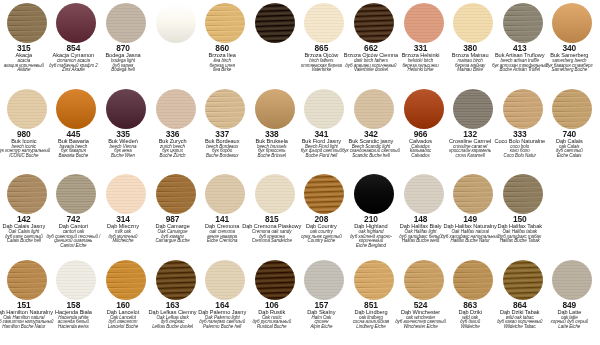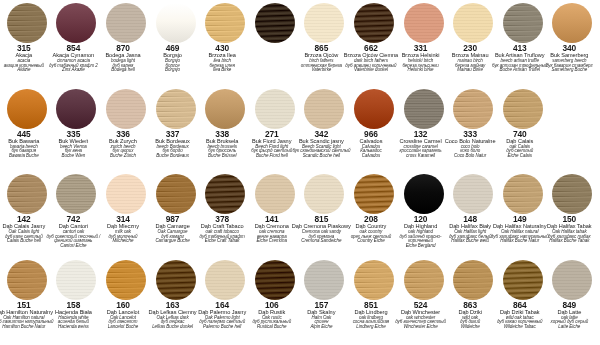--- a/index.html
+++ b/index.html
@@ -102,32 +102,25 @@
         <div class="labels">
           <span class="code">870</span>
           <span class="name-pl">Bodega Jasna</span>
           <span class="name-en">bodega light</span>
           <span class="name-ru">дуб карем</span>
           <span class="name-de">Bodega hell</span>
         </div>
       </div>
       <div class="swatch-cell">
         <div class="disc" style="background: linear-gradient(rgb(255, 255, 255) 0%, rgb(251, 248, 240) 45%, rgb(229, 226, 218) 100%);"></div>
-        <div class="labels">
-          <span class="code">469</span>
-          <span class="name-pl">Borgsjo</span>
-          <span class="name-en">Borgsjo</span>
-          <span class="name-ru">боргсе</span>
-          <span class="name-de">Borgsjo</span>
-        </div>
       </div>
       <div class="swatch-cell">
         <div class="disc" style="background: repeating-linear-gradient(179deg, rgb(221, 182, 115) 0px, rgb(221, 182, 115) 2px, rgb(199, 160, 93) 2.6px, rgb(237, 198, 131) 3.4px, rgb(221, 182, 115) 5px), linear-gradient(rgb(237, 198, 131), rgb(221, 182, 115));"></div>
         <div class="labels">
-          <span class="code">430</span>
+          <span class="code">860</span>
           <span class="name-pl">Brzoza Ilea</span>
           <span class="name-en">ilea birch</span>
           <span class="name-ru">береза илея</span>
           <span class="name-de">Ilea Birke</span>
         </div>
       </div>
       <div class="swatch-cell">
         <div class="disc" style="background: repeating-linear-gradient(178deg, rgb(58, 44, 29) 0px, rgb(74, 60, 45) 1.2px, rgb(58, 44, 29) 2.4px, rgb(18, 4, 0) 3.4px, rgb(58, 44, 29) 5px), linear-gradient(rgb(74, 60, 45), rgb(36, 22, 7));"></div>
       </div>
       <div class="swatch-cell">
@@ -156,21 +149,21 @@
           <span class="code">331</span>
           <span class="name-pl">Brzoza Helsinki</span>
           <span class="name-en">helsinki birch</span>
           <span class="name-ru">береза хельсинки</span>
           <span class="name-de">Helsinki birke</span>
         </div>
       </div>
       <div class="swatch-cell">
         <div class="disc" style="background: repeating-linear-gradient(rgb(242, 220, 174) 0px, rgb(242, 220, 174) 1.5px, rgb(220, 198, 152) 1.7px, rgb(242, 220, 174) 3px), linear-gradient(rgb(255, 236, 190), rgb(242, 220, 174));"></div>
         <div class="labels">
-          <span class="code">230</span>
+          <span class="code">380</span>
           <span class="name-pl">Brzoza Mainau</span>
           <span class="name-en">mainau birch</span>
           <span class="name-ru">береза майнау</span>
           <span class="name-de">Mainau Birke</span>
         </div>
       </div>
       <div class="swatch-cell">
         <div class="disc" style="background: repeating-linear-gradient(179deg, rgb(140, 132, 115) 0px, rgb(140, 132, 115) 2px, rgb(118, 110, 93) 2.6px, rgb(156, 148, 131) 3.4px, rgb(140, 132, 115) 5px), linear-gradient(rgb(156, 148, 131), rgb(140, 132, 115));"></div>
         <div class="labels">
           <span class="code">413</span>
@@ -186,20 +179,30 @@
           <span class="code">340</span>
           <span class="name-pl">Buk Samerberg</span>
           <span class="name-en">samerberg beech</span>
           <span class="name-ru">бук бавария стамберг</span>
           <span class="name-de">Samerberg Buche</span>
         </div>
       </div>
     </div>
     <div class="swatch-row">
       <div class="swatch-cell">
+        <div class="disc" style="background: repeating-linear-gradient(rgb(226, 205, 168) 0px, rgb(226, 205, 168) 1.5px, rgb(204, 183, 146) 1.7px, rgb(226, 205, 168) 3px), linear-gradient(rgb(242, 221, 184), rgb(226, 205, 168));"></div>
+        <div class="labels">
+          <span class="code">980</span>
+          <span class="name-pl">Buk Iconic</span>
+          <span class="name-en">beech iconic</span>
+          <span class="name-ru">бук контур натуральный</span>
+          <span class="name-de">ICONIC Buche</span>
+        </div>
+      </div>
+      <div class="swatch-cell">
         <div class="disc" style="background: linear-gradient(rgb(216, 132, 47) 0%, rgb(200, 116, 31) 45%, rgb(178, 94, 9) 100%);"></div>
         <div class="labels">
           <span class="code">445</span>
           <span class="name-pl">Buk Bawaria</span>
           <span class="name-en">bavaria beech</span>
           <span class="name-ru">бук бавария</span>
           <span class="name-de">Bawaria Buche</span>
         </div>
       </div>
       <div class="swatch-cell">
@@ -238,21 +241,21 @@
           <span class="code">338</span>
           <span class="name-pl">Buk Bruksela</span>
           <span class="name-en">beech brussels</span>
           <span class="name-ru">бук брюссель</span>
           <span class="name-de">Buche Brüssel</span>
         </div>
       </div>
       <div class="swatch-cell">
         <div class="disc" style="background: repeating-linear-gradient(rgb(230, 223, 205) 0px, rgb(230, 223, 205) 1.5px, rgb(208, 201, 183) 1.7px, rgb(230, 223, 205) 3px), linear-gradient(rgb(246, 239, 221), rgb(230, 223, 205));"></div>
         <div class="labels">
-          <span class="code">271</span>
+          <span class="code">341</span>
           <span class="name-pl">Buk Fiord Jasny</span>
           <span class="name-en">Beech Fiord light</span>
           <span class="name-ru">бук фьорд светлый</span>
           <span class="name-de">Buche Fiord hell</span>
         </div>
       </div>
       <div class="swatch-cell">
         <div class="disc" style="background: repeating-linear-gradient(rgb(216, 194, 164) 0px, rgb(216, 194, 164) 1.5px, rgb(194, 172, 142) 1.7px, rgb(216, 194, 164) 3px), linear-gradient(rgb(232, 210, 180), rgb(216, 194, 164));"></div>
         <div class="labels">
           <span class="code">342</span>
@@ -338,30 +341,20 @@
         <div class="disc" style="background: repeating-linear-gradient(179deg, rgb(156, 112, 56) 0px, rgb(156, 112, 56) 2px, rgb(134, 90, 34) 2.6px, rgb(172, 128, 72) 3.4px, rgb(156, 112, 56) 5px), linear-gradient(rgb(172, 128, 72), rgb(156, 112, 56));"></div>
         <div class="labels">
           <span class="code">987</span>
           <span class="name-pl">Dąb Camarge</span>
           <span class="name-en">Oak Camargue</span>
           <span class="name-ru">дуб камарг</span>
           <span class="name-de">Camargue Buche</span>
         </div>
       </div>
       <div class="swatch-cell">
-        <div class="disc" style="background: repeating-linear-gradient(178deg, rgb(91, 65, 37) 0px, rgb(107, 81, 53) 1.2px, rgb(91, 65, 37) 2.4px, rgb(51, 25, 0) 3.4px, rgb(91, 65, 37) 5px), linear-gradient(rgb(107, 81, 53), rgb(69, 43, 15));"></div>
-        <div class="labels">
-          <span class="code">378</span>
-          <span class="name-pl">Dąb Craft Tabaco</span>
-          <span class="name-en">oak craft tobacco</span>
-          <span class="name-ru">дуб табачный крафт</span>
-          <span class="name-de">Eiche Craft Tabak</span>
-        </div>
-      </div>
-      <div class="swatch-cell">
         <div class="disc" style="background: repeating-linear-gradient(rgb(221, 201, 171) 0px, rgb(221, 201, 171) 1.5px, rgb(199, 179, 149) 1.7px, rgb(221, 201, 171) 3px), linear-gradient(rgb(237, 217, 187), rgb(221, 201, 171));"></div>
         <div class="labels">
           <span class="code">141</span>
           <span class="name-pl">Dąb Cremona</span>
           <span class="name-en">oak cremona</span>
           <span class="name-ru">венге наварра</span>
           <span class="name-de">Eiche Cremona</span>
         </div>
       </div>
       <div class="swatch-cell">
@@ -380,21 +373,21 @@
           <span class="code">208</span>
           <span class="name-pl">Dąb Country</span>
           <span class="name-en">oak country</span>
           <span class="name-ru">орех льеж светлый</span>
           <span class="name-de">Country Eiche</span>
         </div>
       </div>
       <div class="swatch-cell">
         <div class="disc" style="background: linear-gradient(rgb(26, 26, 26) 0%, rgb(10, 10, 10) 45%, rgb(0, 0, 0) 100%);"></div>
         <div class="labels">
-          <span class="code">120</span>
+          <span class="code">210</span>
           <span class="name-pl">Dąb Highland</span>
           <span class="name-en">oak highland</span>
           <span class="name-ru">дуб хайленд красно-коричневый</span>
           <span class="name-de">Eiche Bergland</span>
         </div>
       </div>
       <div class="swatch-cell">
         <div class="disc" style="background: repeating-linear-gradient(rgb(216, 208, 194) 0px, rgb(216, 208, 194) 1.5px, rgb(194, 186, 172) 1.7px, rgb(216, 208, 194) 3px), linear-gradient(rgb(232, 224, 210), rgb(216, 208, 194));"></div>
         <div class="labels">
           <span class="code">148</span>

